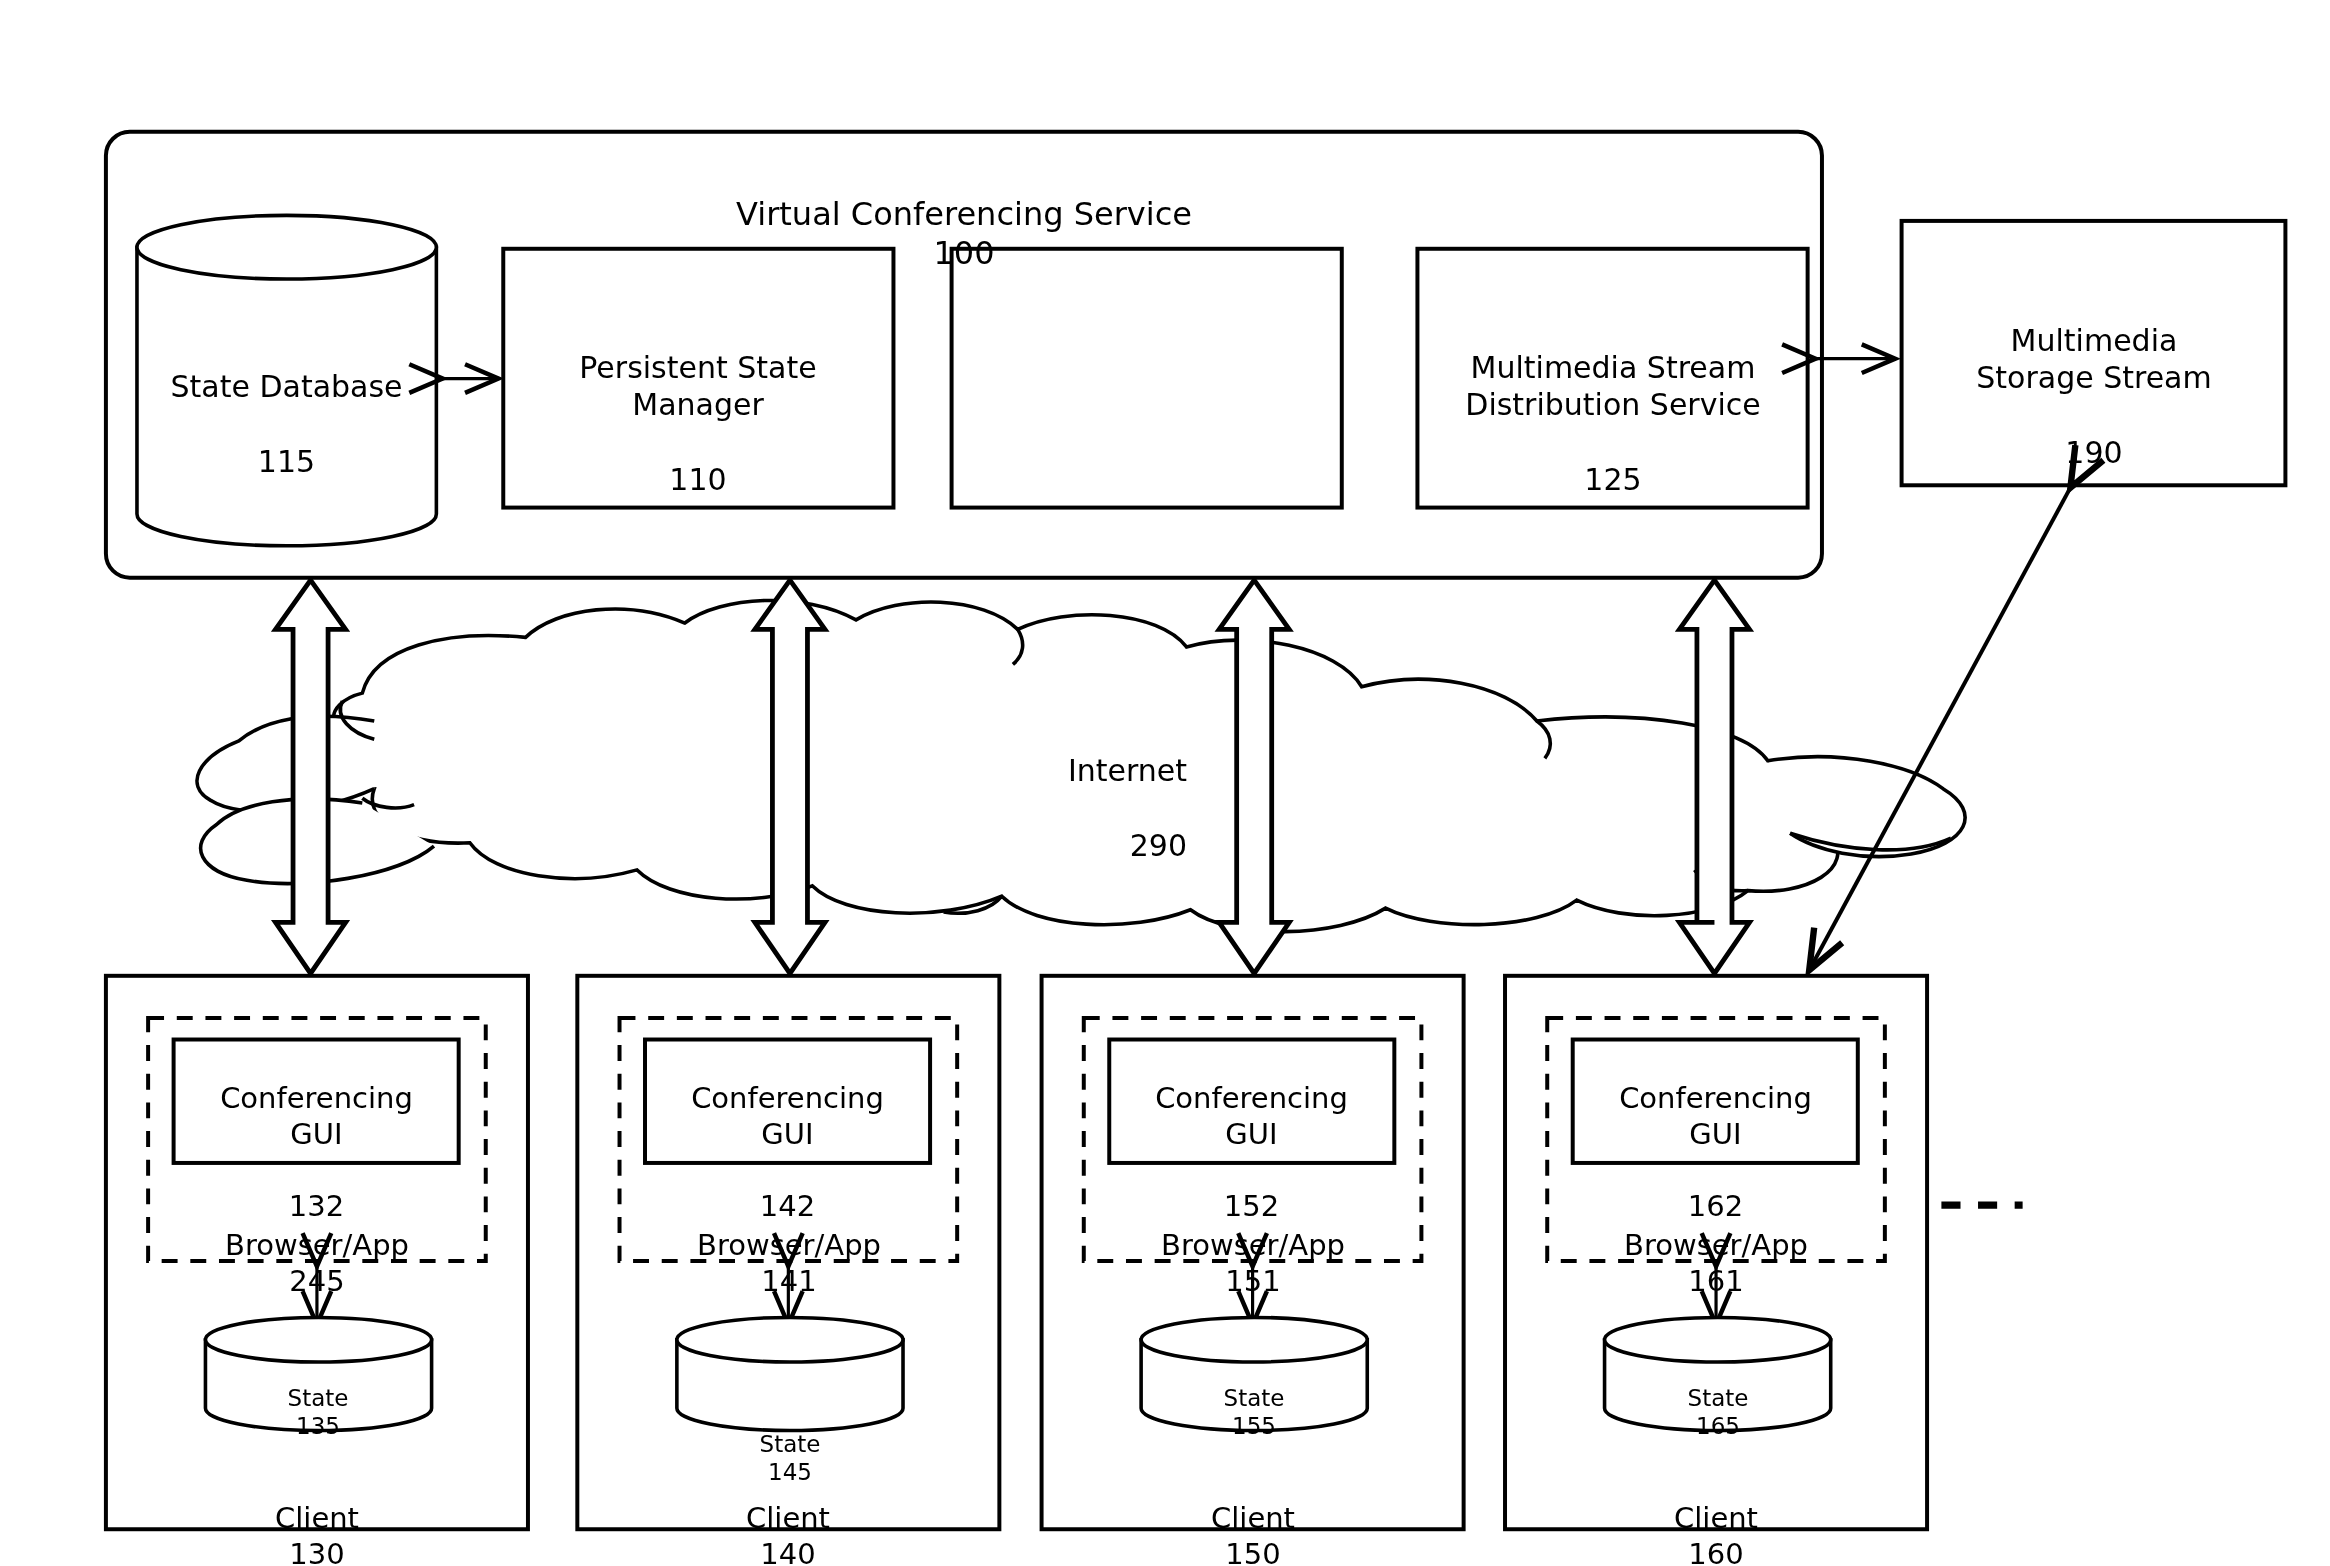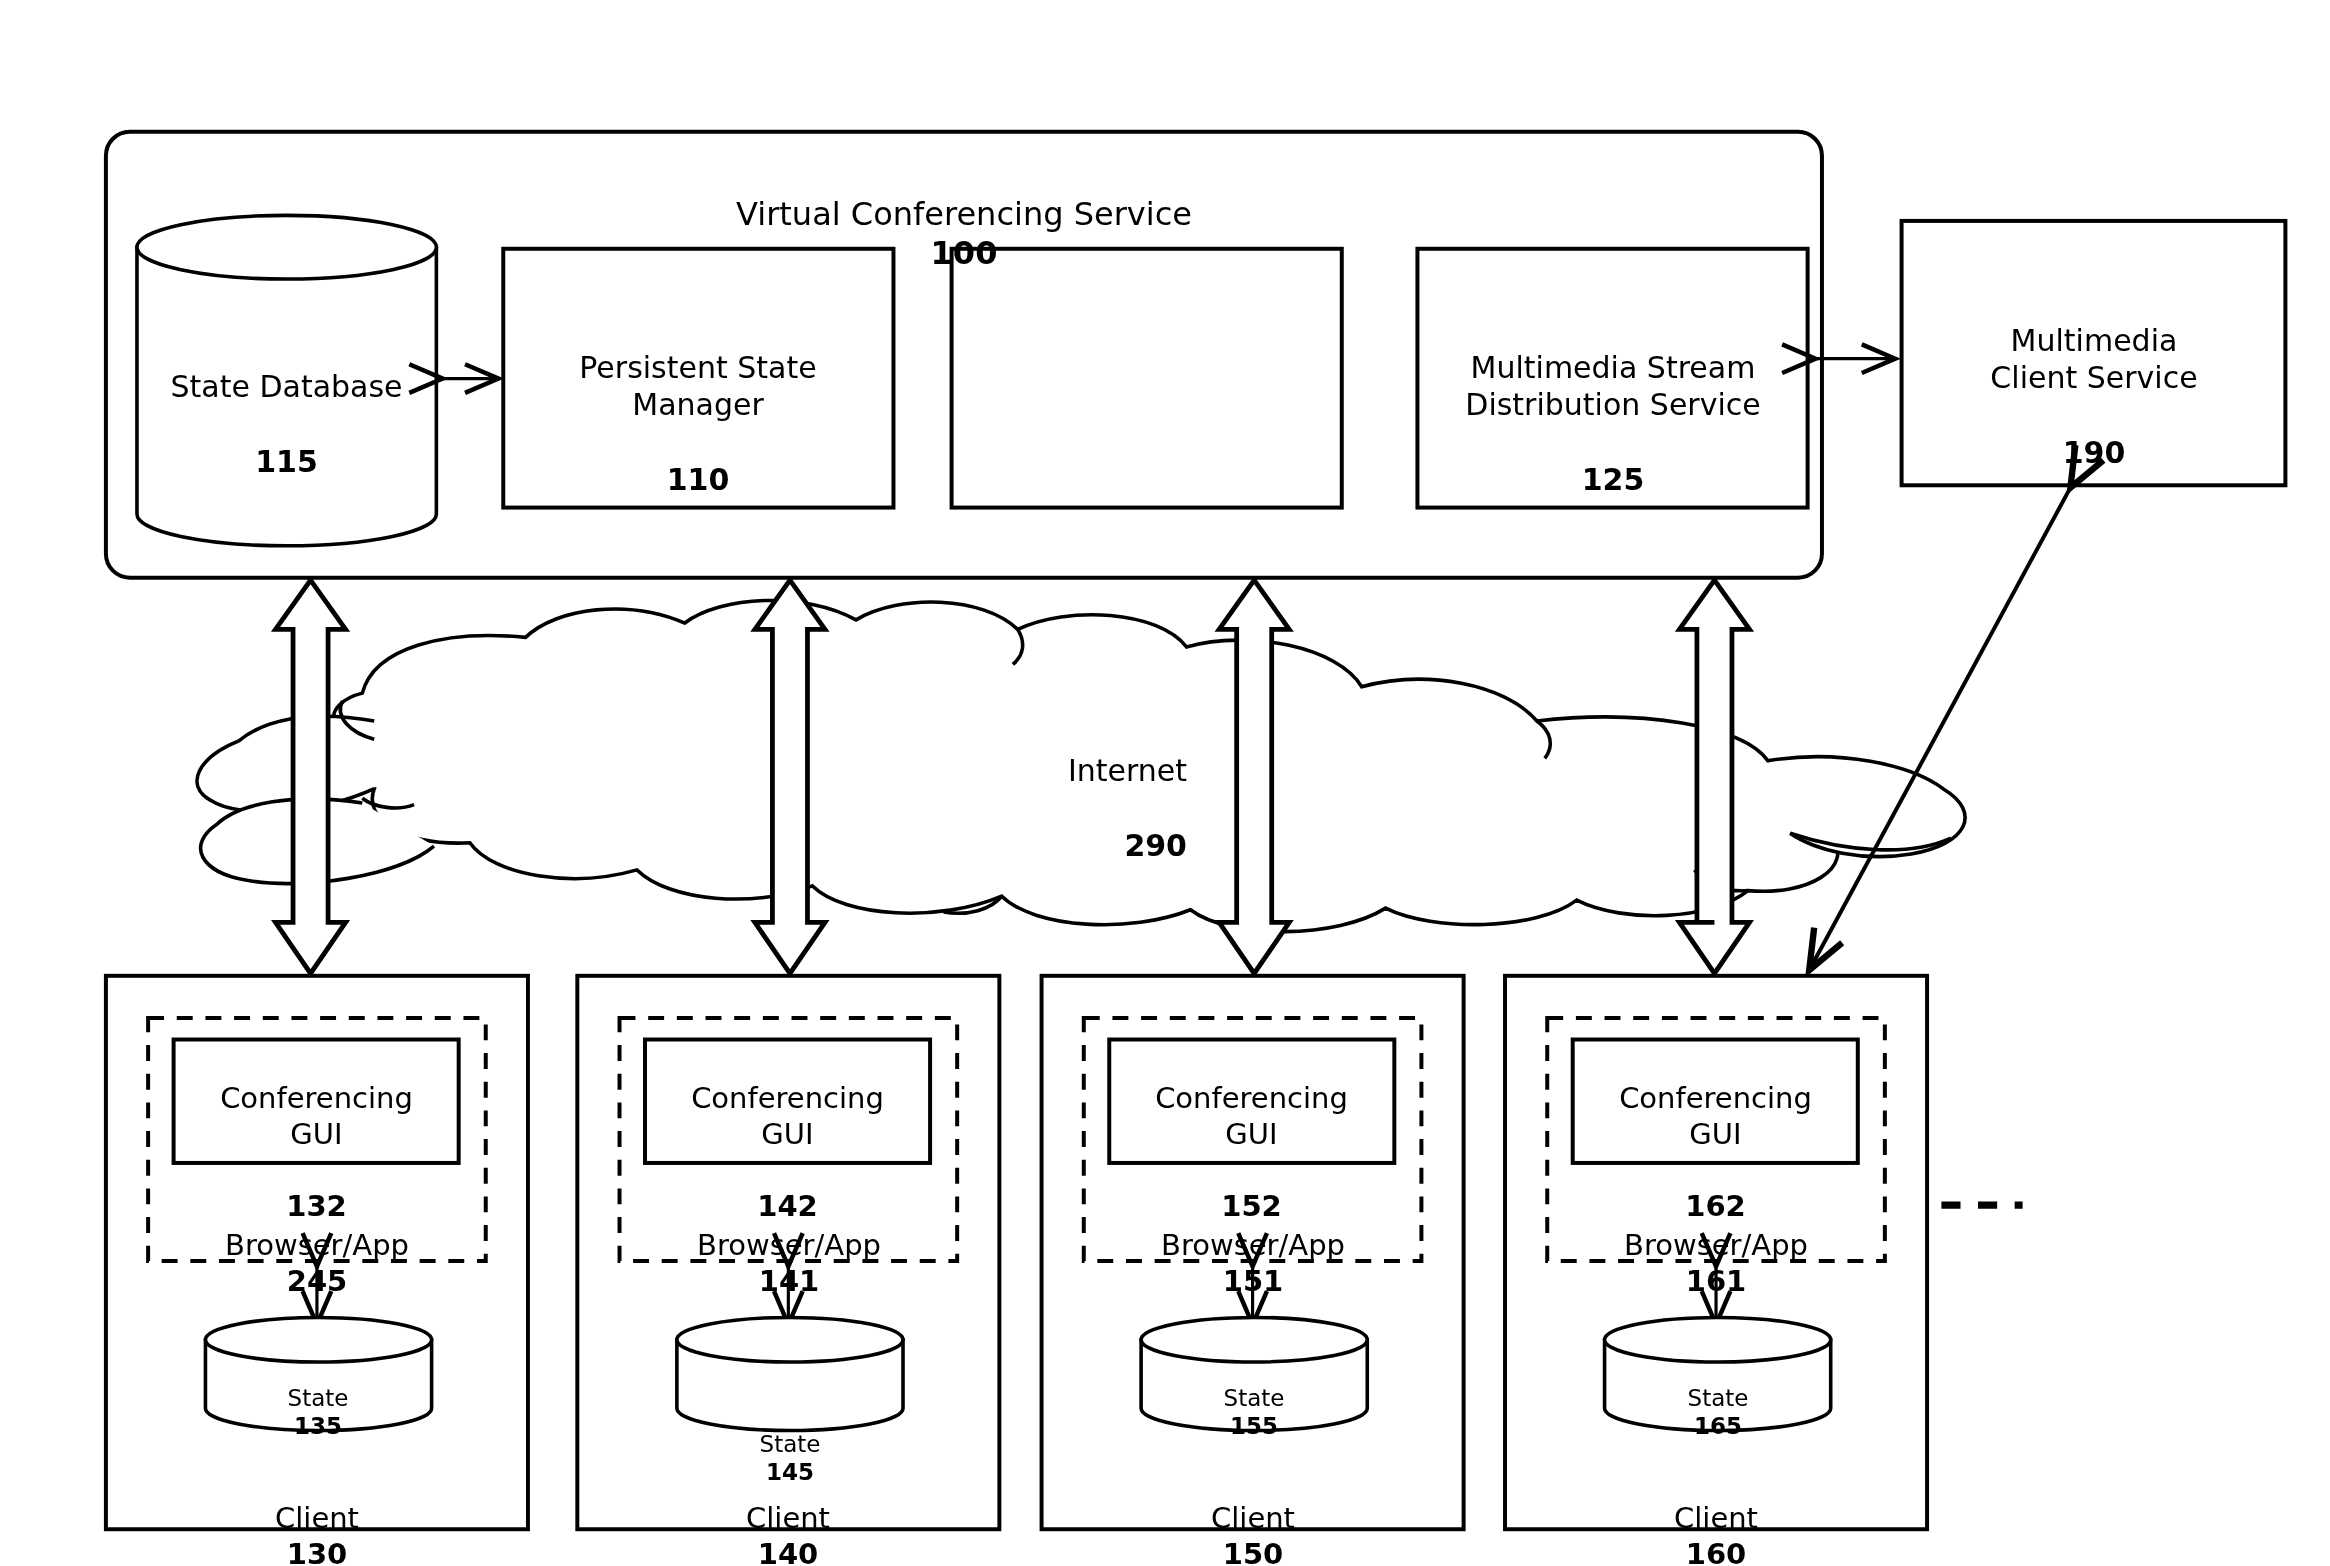--- a/index.html
+++ b/index.html
@@ -26,21 +26,21 @@
     pointer-events: none;
   }
   .txt {
     position: absolute;
     text-align: center;
     line-height: 1.24;
     color: #000000;
     white-space: pre-line;
     -webkit-font-smoothing: antialiased;
   }
-  .txt b { font-weight: 700; }
+  .txt b { font-weight: 400; }
   .hitbox {
     position: absolute;
     background: transparent;
   }
 
   
   .t-title    { font-size: 32px; font-weight: 400; }
   .t-box      { font-size: 30px; font-weight: 400; }
   .t-cloud    { font-size: 30px; font-weight: 400; text-align: right; }
   .t-gui      { font-size: 29px; font-weight: 400; }
@@ -217,21 +217,21 @@
 
 
   <div class="txt t-box" style="left:1414px; top:312px; width:398px;">
     <span style="white-space: pre-line;">Multimedia Stream
 Distribution Service</span><br>
     <b>125</b>
   </div>
 
   <div class="txt t-box" style="left:1902px; top:285px; width:384px;">
     <span style="white-space: pre-line;">Multimedia
-Client Service</span><br>
+Storage Stream</span><br>
     <b>190</b>
   </div>
 
   <div class="txt t-cloud" style="left:868px; top:715px; width:319px;">
     <span>Internet</span><br>
     <b>290</b>
   </div>
 
   <div class="txt t-gui" style="left:174px; top:1045px; width:285px;">
     <span style="white-space: pre-line;">Conferencing

